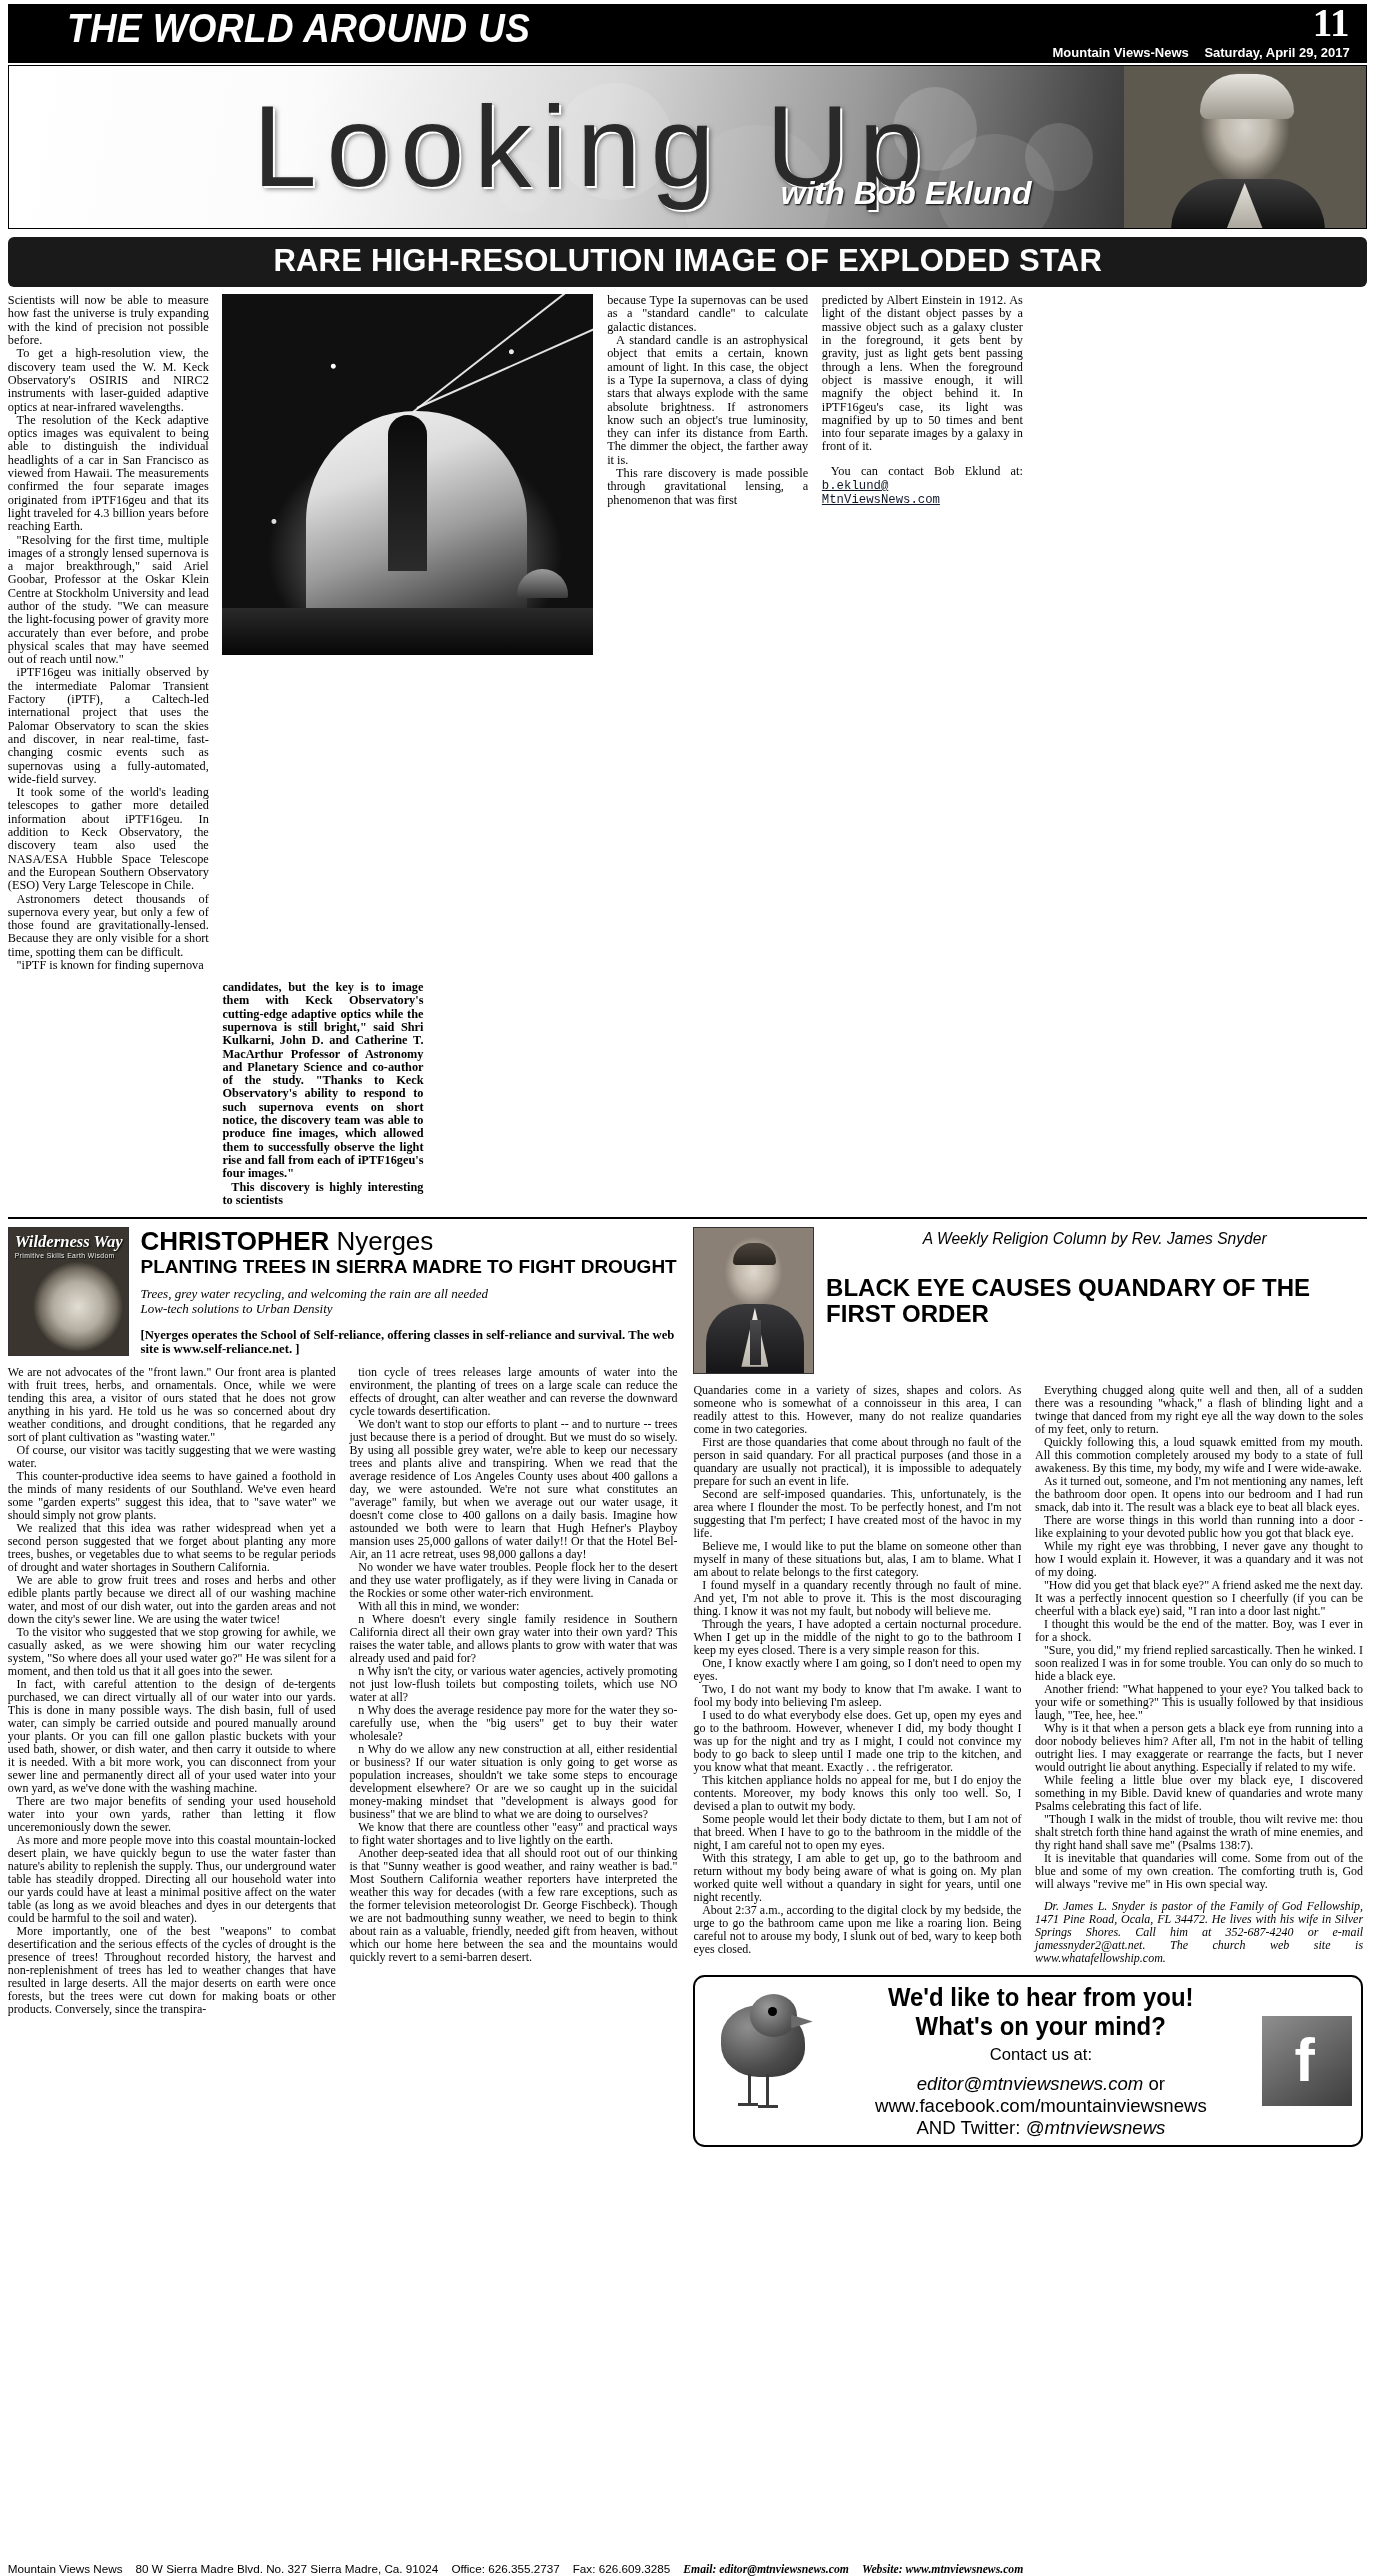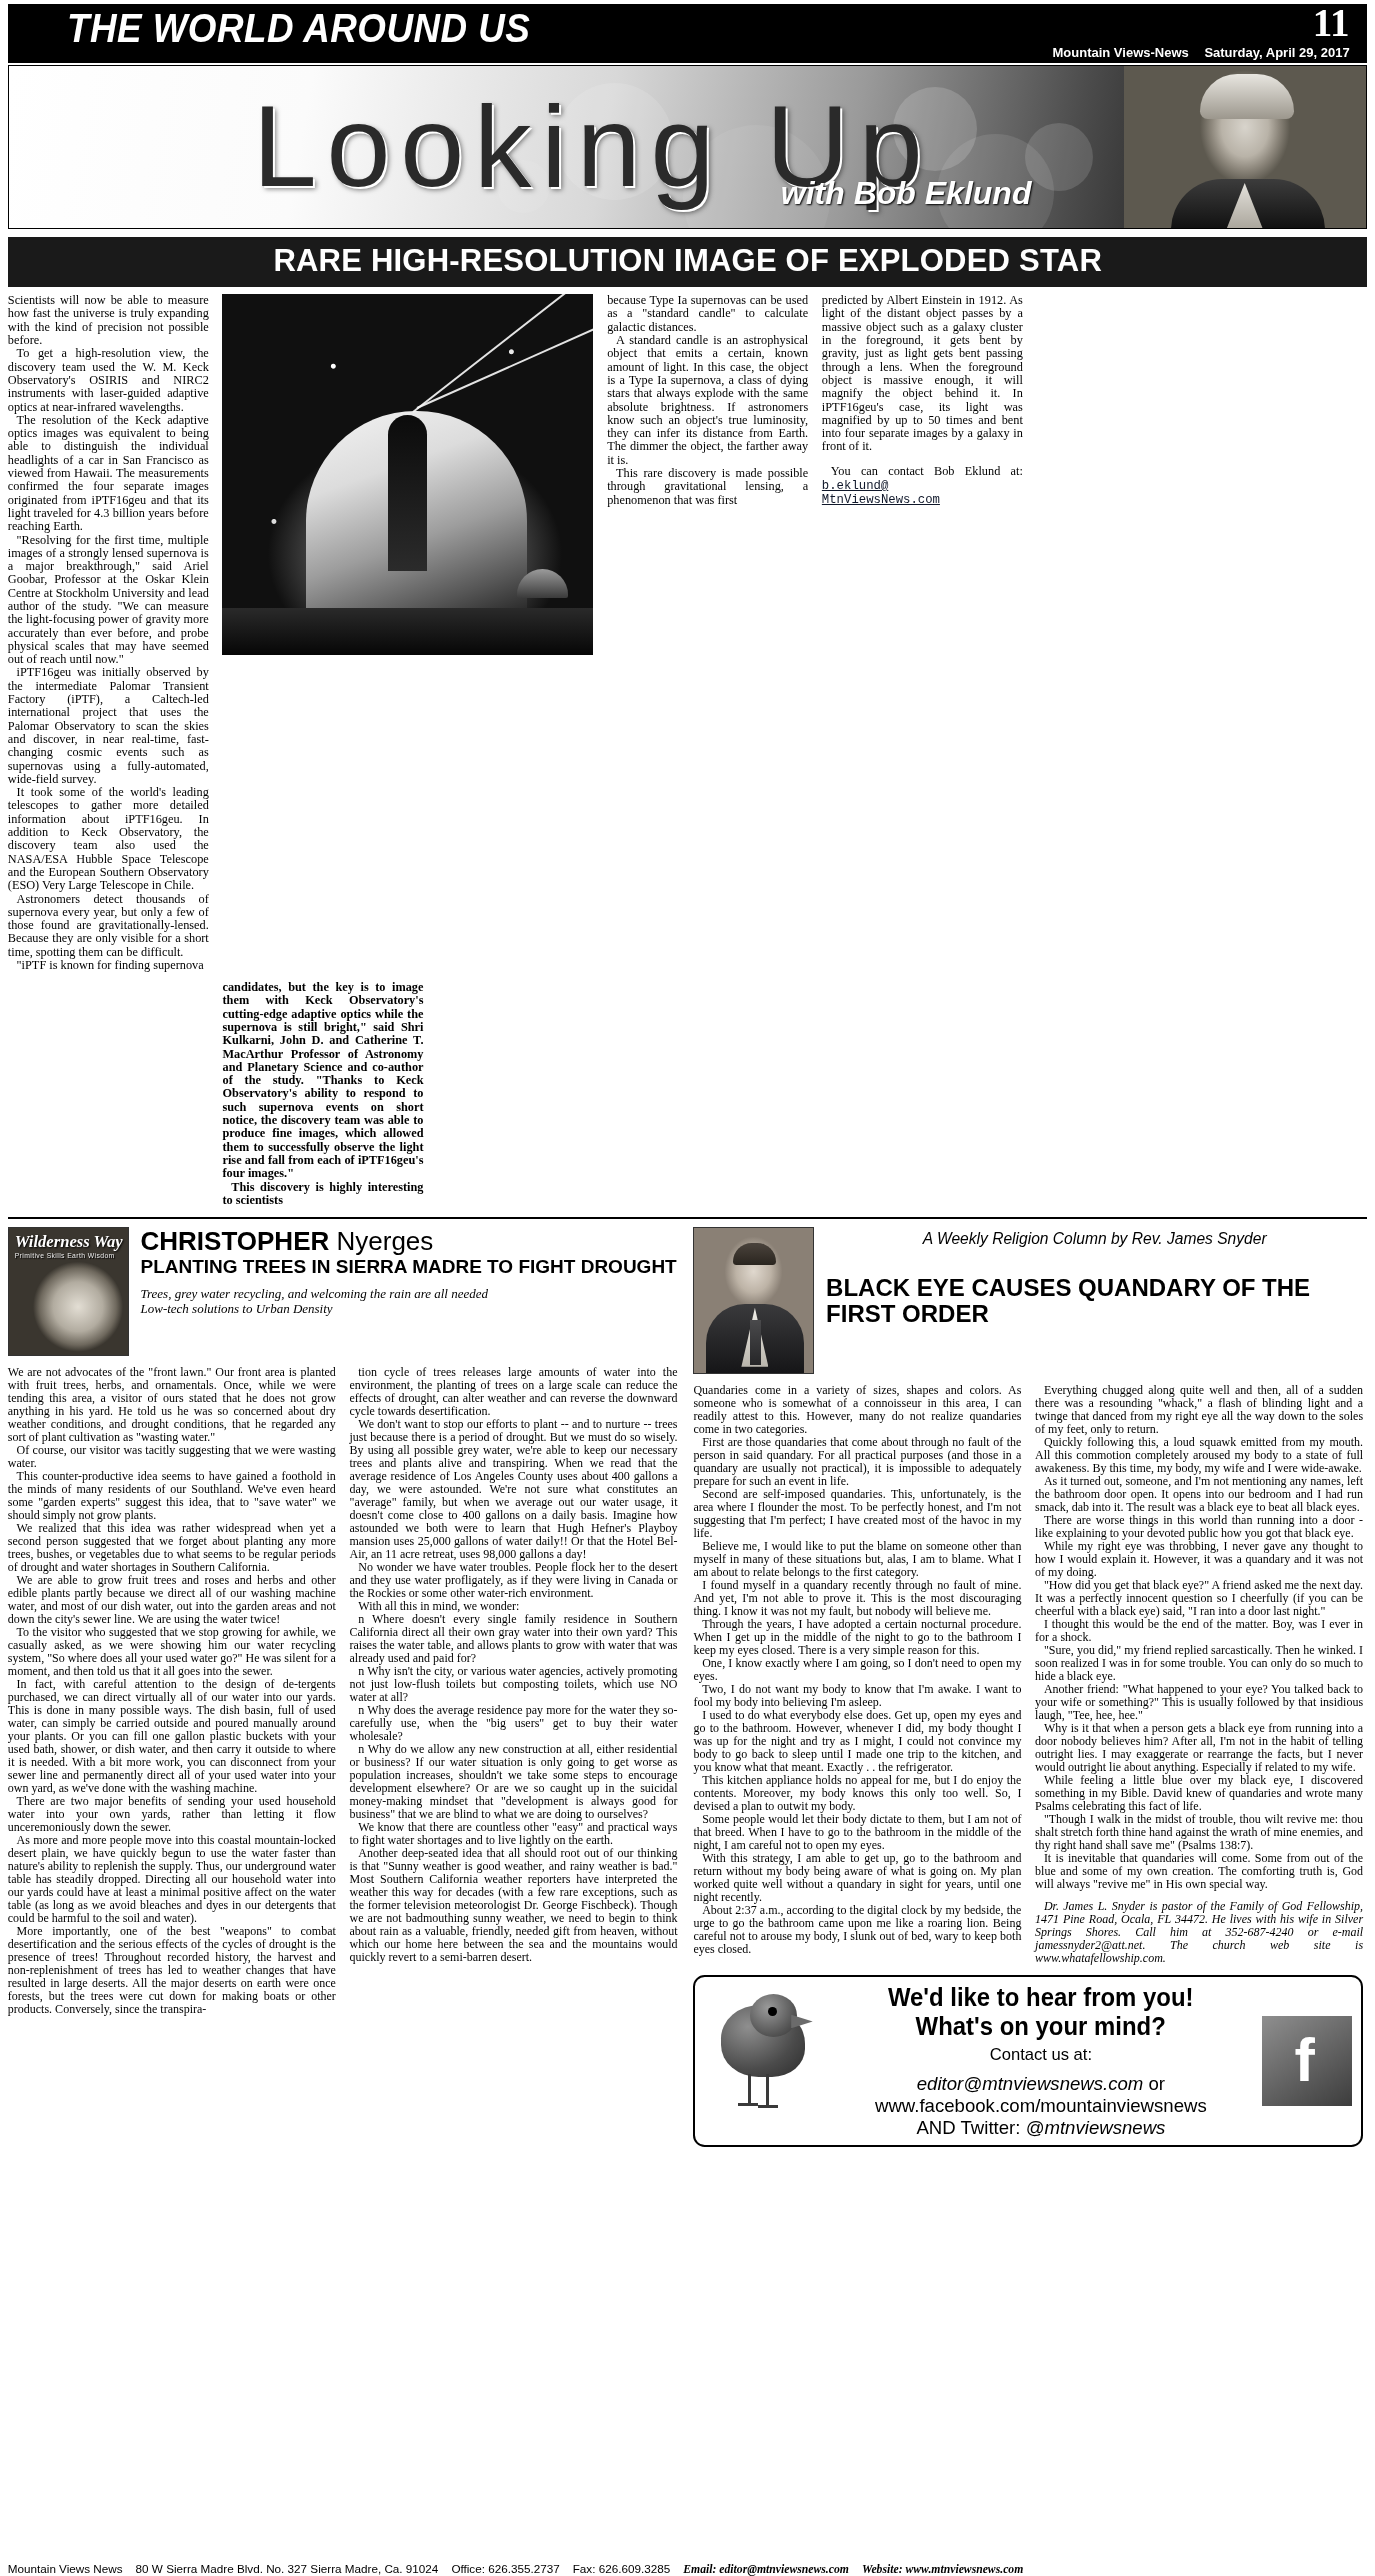--- a/index.html
+++ b/index.html
@@ -85,21 +85,21 @@
   }
   .bob-shirt {
     position:absolute; left:102px; top:117px; width:37px; height:47px;
     background:linear-gradient(180deg,#e4e2dc,#a9a49a);
     clip-path:polygon(50% 0,100% 100%,0 100%);
   }
 
   
   .headline-bar {
     background:#1a1a1a; color:#fff; text-align:center;
-    margin-top:7.8px; padding:4.9px 0 8.8px 0;
+    margin-top:7.8px; padding:4.9px 0 8.8px 0;border-radius:6px;
   }
   .headline-bar h1 {
     margin:0;
     font-family:"Liberation Sans", sans-serif;
     font-weight:bold; font-size:32px; letter-spacing:0.2px;
     transform:scaleX(0.97);
   }
 
   
   .article { margin-top:6.8px; position:relative; }
@@ -400,20 +400,21 @@
         <div class="colhead-text">
           <p class="byline-name">
             <b>CHRISTOPHER</b>
             <span class="light">Nyerges</span>
           </p>
           <p class="col-subhead">PLANTING TREES IN SIERRA MADRE TO FIGHT DROUGHT</p>
           <p class="ital-deck">
             <span>Trees, grey water recycling, and welcoming the rain are all needed</span><br>
             <span>Low-tech solutions to Urban Density</span>
           </p>
+          <p class="bold-note">[Nyerges operates the School of Self-reliance, offering classes in self-reliance and survival.  The web site is www.self-reliance.net.  ]</p>
         </div>
       </div>
 
       <div class="two-col">
         <div class="col-text">
           <p class="noind">We are not advocates of the "front lawn." Our front area is planted with fruit trees, herbs, and ornamentals. Once, while we were tending this area, a visitor of ours stated that he does not grow anything in his yard. He told us he was so concerned about dry weather conditions, and drought conditions, that he regarded any sort of plant cultivation as "wasting water."</p>
           <p>Of course, our visitor was tacitly suggesting that we were wasting water.</p>
           <p>This counter-productive idea seems to have gained a foothold in the minds of many residents of our Southland.  We've even heard some "garden experts" suggest this idea, that to "save water" we should simply not grow plants.</p>
           <p>We realized that this idea was rather widespread when yet a second person suggested that we forget about planting any more trees, bushes, or vegetables due to what seems to be regular periods of drought and water shortages in Southern California.</p>
           <p>We are able to grow fruit trees and roses and herbs and other edible plants partly because we direct all of our washing machine water, and most of our dish water, out into the garden areas and not down the city's sewer line.  We are using the water twice!</p>

